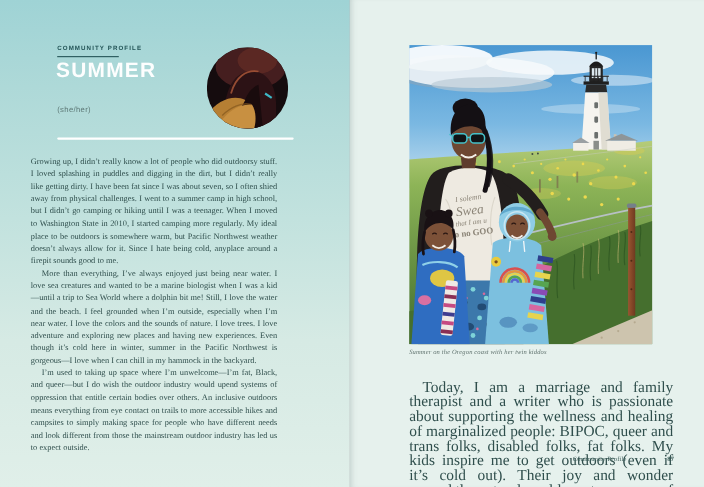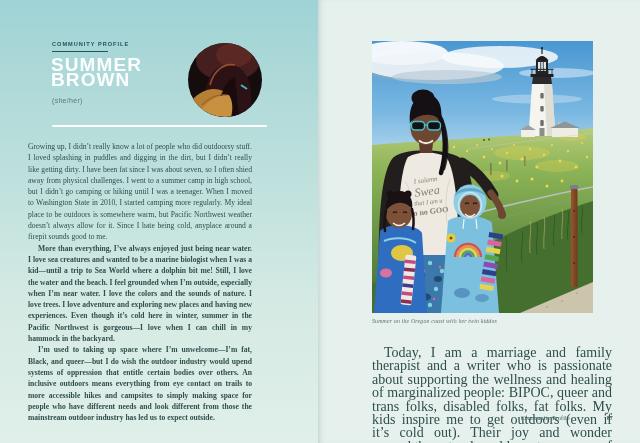--- a/index.html
+++ b/index.html
@@ -13,42 +13,42 @@
   .eyebrow-rule{position:absolute;left:52px;top:50.5px;width:56px;height:1.6px;background:#235457;}
   .title{position:absolute;left:51px;top:57px;margin:0;font-family:"Liberation Sans",sans-serif;
     font-weight:bold;font-size:19px;line-height:15px;letter-spacing:1.1px;color:#fdfefe;}
   .pronouns{position:absolute;left:52px;top:97px;font-family:"Liberation Sans",sans-serif;
     font-size:7px;letter-spacing:.3px;color:#5d7876;}
   .portrait{position:absolute;left:188px;top:43px;width:74px;height:74px;border-radius:50%;overflow:hidden;}
   .white-rule{position:absolute;left:52px;top:125px;width:215px;height:2px;background:#fff;border-radius:1px;}
   .bio{position:absolute;left:28px;top:141px;width:224px;font-size:7.6px;line-height:11.3px;
     text-align:justify;color:#2f4e4c;}
   .bio p{margin:0;}
-  .indent{text-indent:10px;font-weight:bold;}
+  .indent{text-indent:10px;}
   
   .page-right{position:absolute;left:318px;top:0;width:322px;height:443px;background:#e6f1ed;
     box-shadow:inset 5px 0 7px -5px rgba(40,70,70,.28);}
   .family-photo{position:absolute;left:54px;top:41px;width:221px;height:272px;margin:0;}
   .family-photo svg{display:block;}
   .caption{position:absolute;left:54px;top:318px;font-style:italic;font-size:5.9px;
     letter-spacing:.15px;color:#5e716d;}
   .closing{position:absolute;left:54px;top:346px;width:240px;margin:0;font-size:14px;
     line-height:13.4px;text-align:justify;text-indent:12px;color:#2f4e4c;}
   .page-footer{position:absolute;top:415px;right:27px;font-size:5.9px;color:#3a5c58;letter-spacing:.2px;}
   .pagenum{font-weight:bold;margin-left:37px;}
 </style>
 </head>
 <body>
 
 <div class="spread">
 
   <section class="page-left">
     <div class="eyebrow">COMMUNITY PROFILE</div>
     <div class="eyebrow-rule"></div>
-    <h1 class="title"><span>SUMMER</span><br><span>BROWN</span></h1>
+    <h1 class="title"><span>SUMMER</span><br></h1>
     <div class="pronouns">(she/her)</div>
 
     <div class="portrait">
       <svg width="74" height="74" viewBox="0 0 74 74">
         <rect width="74" height="74" fill="#150c0e"></rect>
         <ellipse cx="40" cy="18" rx="32" ry="20" fill="#4a2021" opacity="0.9"></ellipse>
         <ellipse cx="46" cy="12" rx="18" ry="12" fill="#6a2f26" opacity="0.6"></ellipse>
         <path d="M16,74 C 14,44 22,24 38,22 C 53,20 63,33 63,52 L 63,74 Z" fill="#2c1215"></path>
         <path d="M22,42 C 26,27 36,20 47,22" stroke="#b05a3a" stroke-width="1.6" fill="none" opacity="0.8"></path>
         <path d="M31,74 C 31,50 37,38 47,34 L 51,74 Z" fill="#190b0d"></path>

